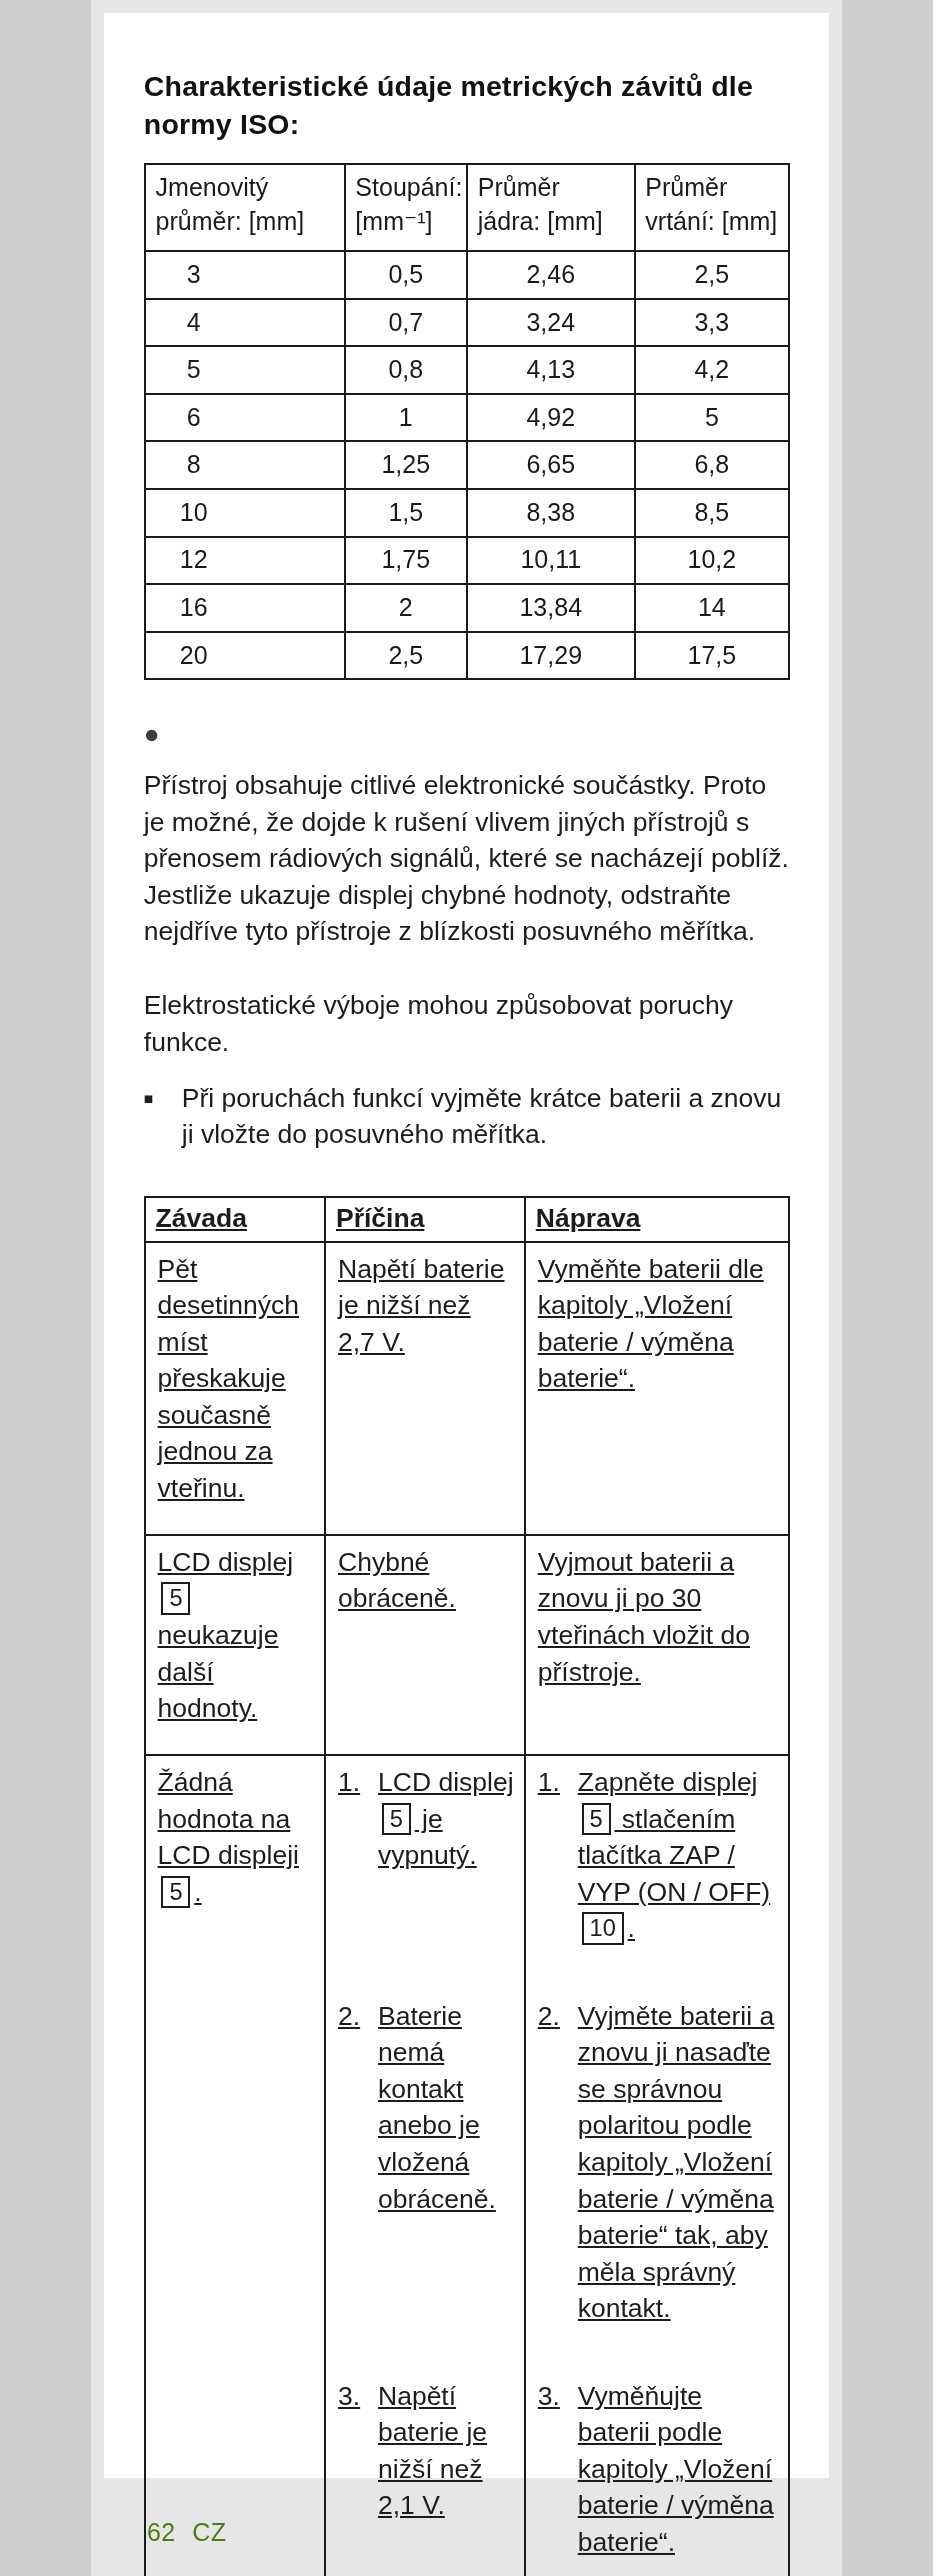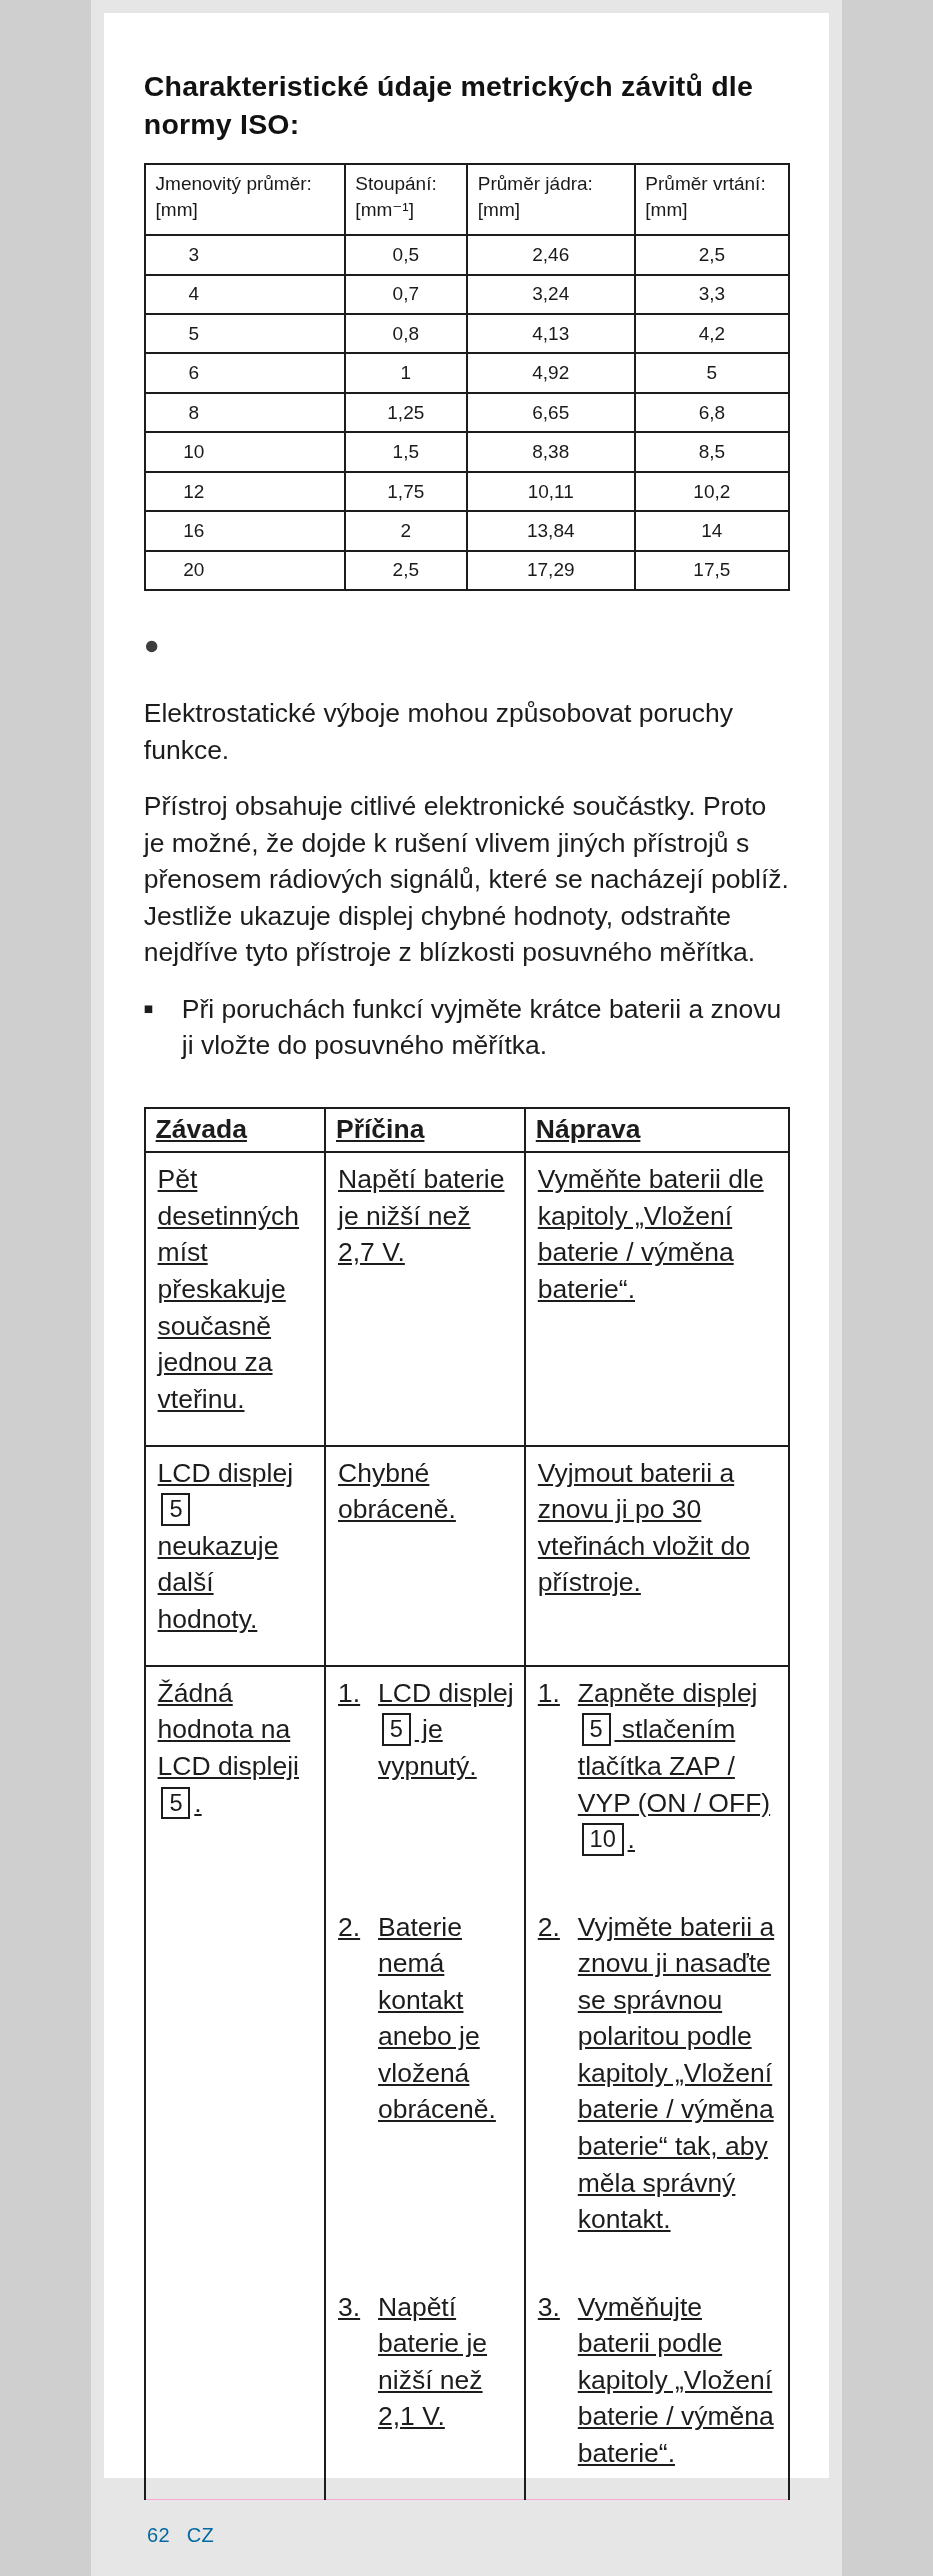--- a/index.html
+++ b/index.html
@@ -5,21 +5,21 @@
   * { margin:0; padding:0; box-sizing:border-box; }
   html,body { background:#cfcfcf; }
   body { font-family:"Liberation Sans","DejaVu Sans",sans-serif; }
 
   .page { width:751px; height:2576px; position:relative; background:#e6e6e6; margin:0 auto; overflow:hidden; }
   .sheet { position:absolute; left:12.8px; top:12.8px; right:12.8px; bottom:98px; background:#ffffff; padding:55px 39px 0 40px; }
 
   .doc-title { font-size:28.5px; font-weight:700; color:#121212; line-height:1.33; letter-spacing:0.2px; max-width:806px; }
 
   
-  .thread-table { width:100%; border-collapse:collapse; margin-top:19.6px; font-size:19px; color:#1a1a1a; table-layout:fixed; border:2px solid #1c1c1c; }
+  .thread-table { width:100%; border-collapse:collapse; margin-top:19.6px; font-size:25px; color:#1a1a1a; table-layout:fixed; border:2px solid #1c1c1c; }
   .thread-table th, .thread-table td { border:2px solid #1c1c1c; }
   .thread-table th { font-weight:400; text-align:left; vertical-align:top; padding:5.9px 9.8px 11.8px 9.8px; line-height:1.35; }
   .thread-table td { text-align:center; padding:5.9px 7.9px; line-height:1.35; }
   .thread-table td.colnom { text-align:left; }
   .nomwrap { display:inline-block; width:44%; text-align:center; }
 
   
   .section-heading { margin-top:41px; display:flex; align-items:center; font-size:30px; font-weight:700; color:#7e7e7e; letter-spacing:0.3px; }
   .section-bullet { color:#3d3d3d; font-size:26.5px; margin-right:12.8px; line-height:1; font-weight:400; }
 
@@ -40,21 +40,21 @@
   .ttable tr.subrow td { border-top:none; }
   .ttable td.itemgap { padding-bottom:43px; }
 
   .numitem { display:flex; }
   .numitem .num { flex:none; width:40px; }
   .numitem .numtext { flex:1; }
 
   .boxnum { display:inline-block; border:2px solid #1c1c1c; padding:0 5.9px; margin:0 3.9px; font-size:23.6px; line-height:28.5px; vertical-align:1px; }
 
   
-  .footer { position:absolute; left:56px; bottom:29.5px; font-size:20px; color:#0369a1; letter-spacing:0.4px; }
+  .footer { position:absolute; left:56px; bottom:29.5px; font-size:25px; color:#4d7c0f; letter-spacing:0.4px; }
   .footer .lang { margin-left:16.7px; }
 </style>
 </head>
 <body>
 
 <div class="page">
   <div class="sheet">
 
     <h1 class="doc-title">Charakteristické údaje metrických závitů dle normy ISO:</h1>
 
@@ -128,23 +128,23 @@
             <td>17,29</td>
             <td>17,5</td>
           </tr>
         </tbody>
     </table>
 
     <div class="section-heading">
       <span class="section-bullet">●</span>
     </div>
 
+    <p class="para p1">Přístroj obsahuje citlivé elektronické součástky. Proto je možné, že dojde k rušení vlivem jiných přístrojů s přenosem rádiových signálů, které se nacházejí poblíž. Jestliže ukazuje displej chybné hodnoty, odstraňte nejdříve tyto přístroje z blízkosti posuvného měřítka.</p>
+
     <p class="para p2">Elektrostatické výboje mohou způsobovat poruchy funkce.</p>
-
-    <p class="para p1">Přístroj obsahuje citlivé elektronické součástky. Proto je možné, že dojde k rušení vlivem jiných přístrojů s přenosem rádiových signálů, které se nacházejí poblíž. Jestliže ukazuje displej chybné hodnoty, odstraňte nejdříve tyto přístroje z blízkosti posuvného měřítka.</p>
 
     <div class="bullet-item">
       <span class="square-bullet">■</span>
       <span class="bullet-text">Při poruchách funkcí vyjměte krátce baterii a znovu ji vložte do posuvného měřítka.</span>
     </div>
 
     <table class="ttable">
       <colgroup>
         <col style="width:28%">
           <col style="width:31%">

